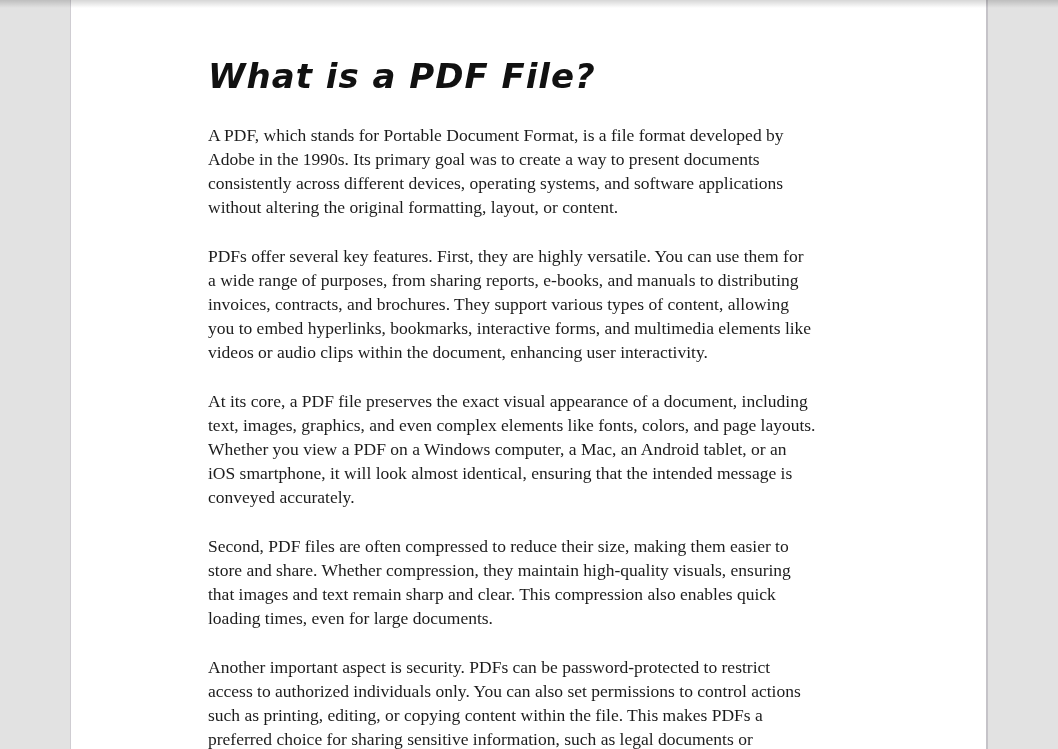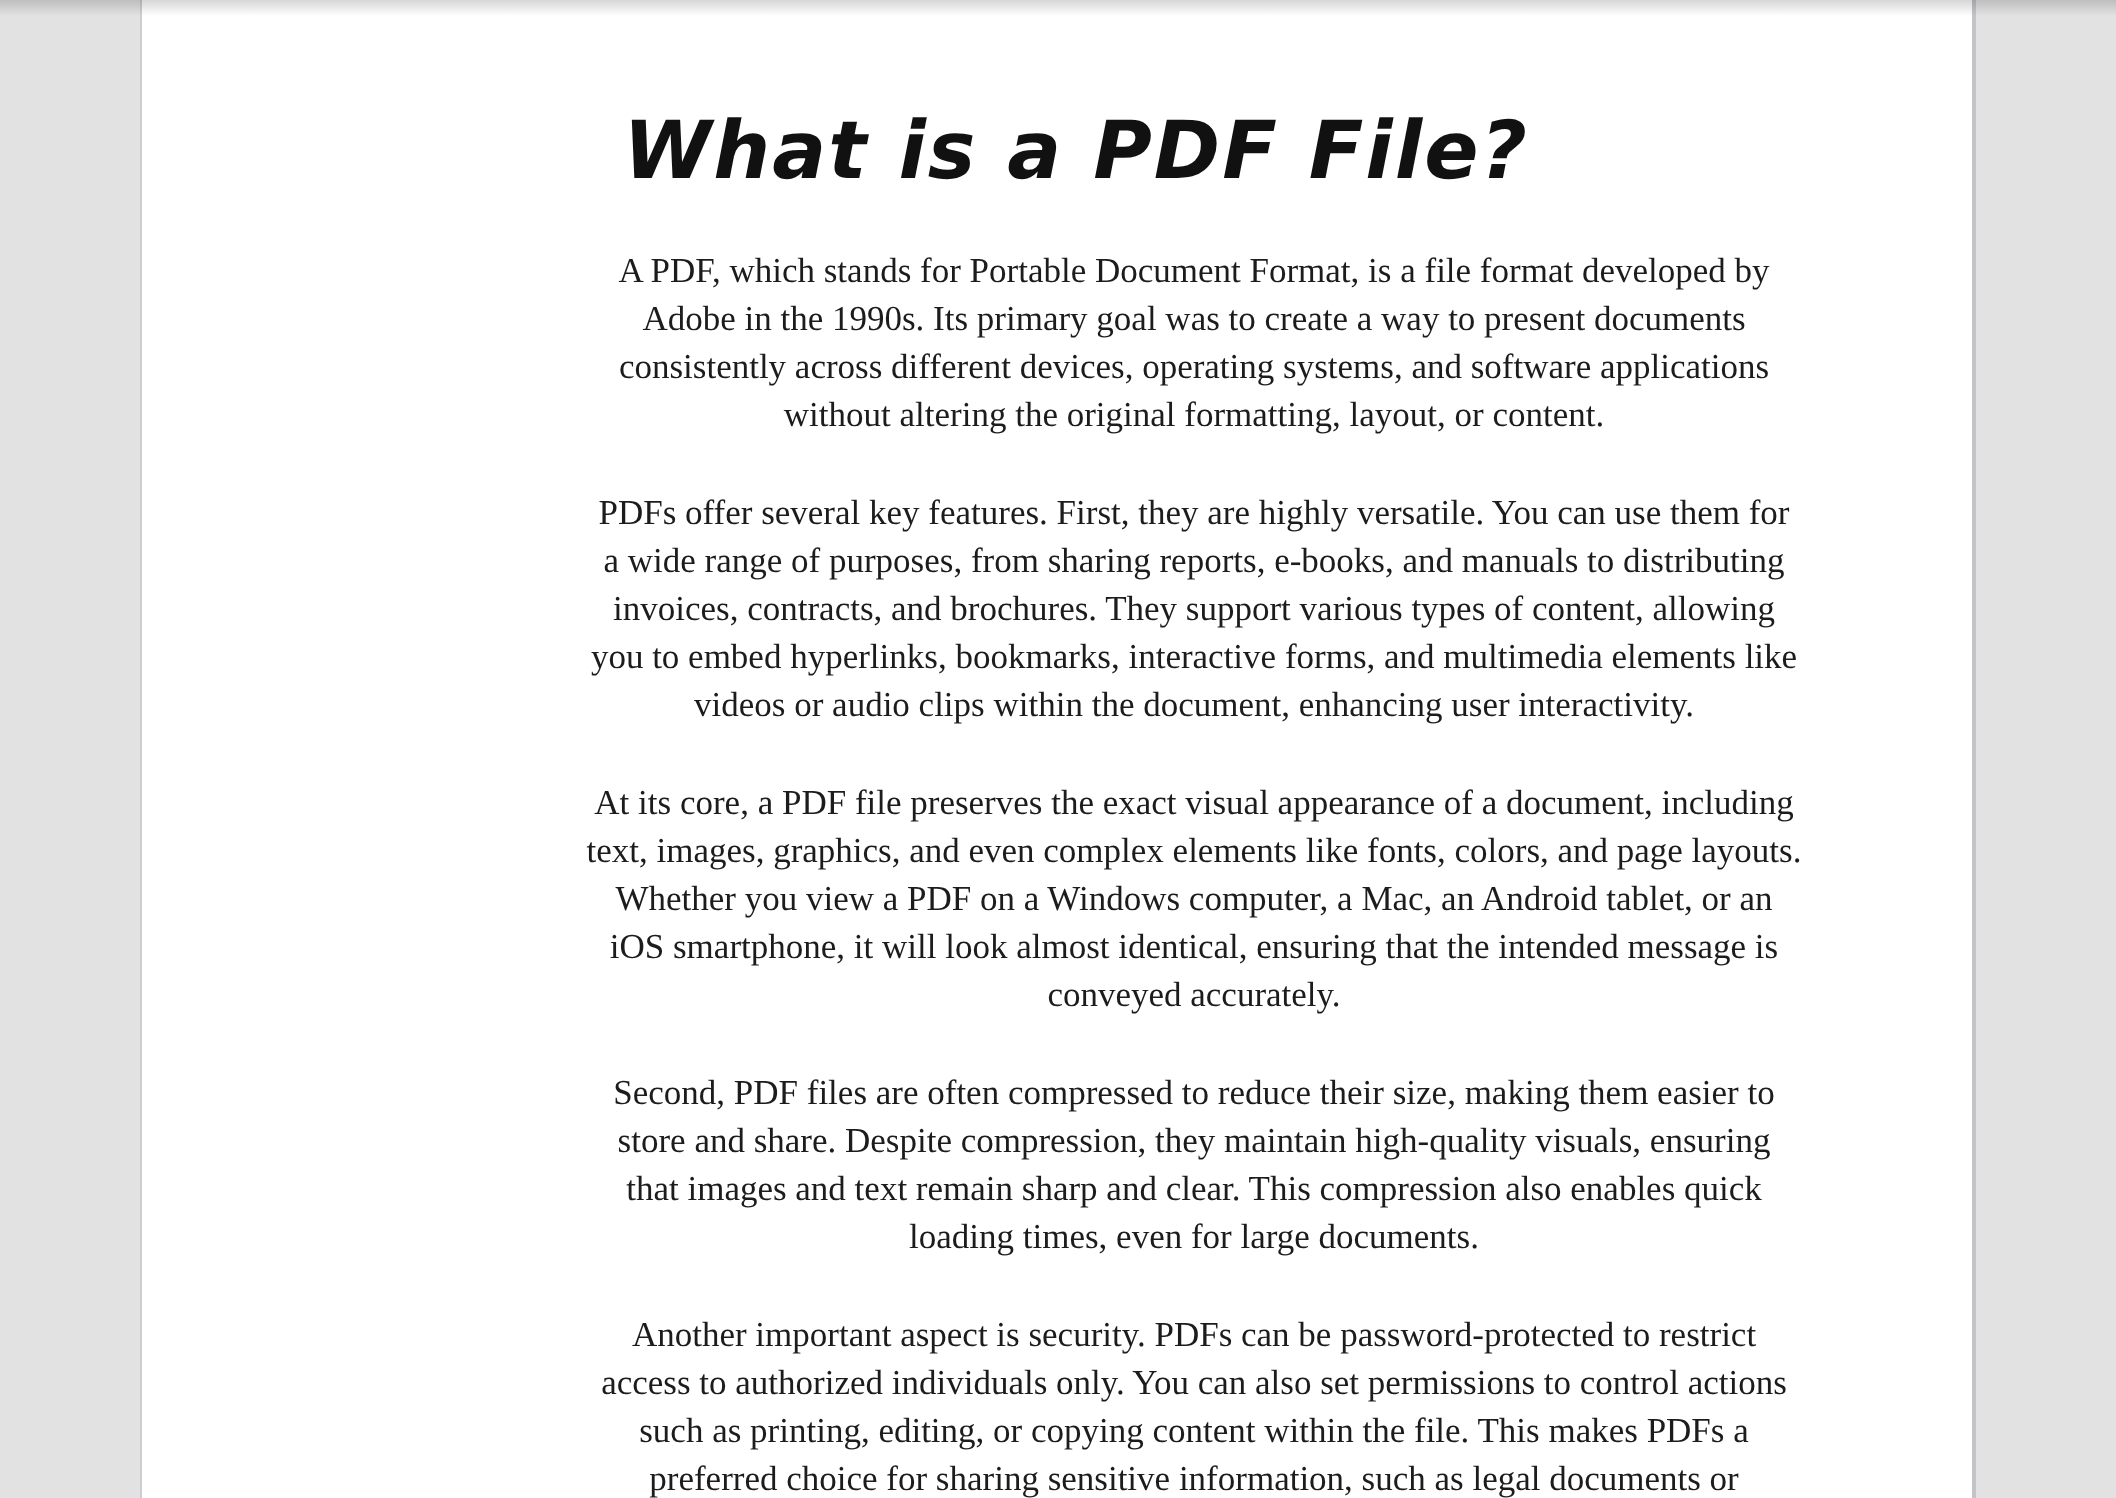--- a/index.html
+++ b/index.html
@@ -39,37 +39,35 @@
     height: 8px;
     background: linear-gradient(to bottom, rgba(0,0,0,0.16), rgba(0,0,0,0));
     pointer-events: none;
     z-index: 5;
   }
   .doc-title {
     width: 660px;
     margin: 0 0 23px 0;
     height: 48px;
     line-height: 48px;
-    text-align: center;
     font-family: "DejaVu Sans", sans-serif;
     font-style: italic;
     font-weight: bold;
-    font-size: 40px;
+    font-size: 34px;
     letter-spacing: 1px;
     color: #111111;
     white-space: nowrap;
   }
   .doc-paragraph {
     margin: 0 0 25px 0;
     font-family: "Liberation Serif", serif;
     font-size: 17.5px;
     line-height: 24px;
     color: #1c1c1c;
     white-space: pre; 
-    text-align: center;
   }
 </style>
 </head>
 <body>
 
 <div class="viewer-canvas">
 
   <div class="paper">
 
     <h1 class="doc-title">What is a PDF File?</h1>
@@ -85,21 +83,21 @@
 you to embed hyperlinks, bookmarks, interactive forms, and multimedia elements like
 videos or audio clips within the document, enhancing user interactivity.</p>
 
     <p class="doc-paragraph">At its core, a PDF file preserves the exact visual appearance of a document, including
 text, images, graphics, and even complex elements like fonts, colors, and page layouts.
 Whether you view a PDF on a Windows computer, a Mac, an Android tablet, or an
 iOS smartphone, it will look almost identical, ensuring that the intended message is
 conveyed accurately.</p>
 
     <p class="doc-paragraph">Second, PDF files are often compressed to reduce their size, making them easier to
-store and share. Despite compression, they maintain high-quality visuals, ensuring
+store and share. Whether compression, they maintain high-quality visuals, ensuring
 that images and text remain sharp and clear. This compression also enables quick
 loading times, even for large documents.</p>
 
     <p class="doc-paragraph">Another important aspect is security. PDFs can be password-protected to restrict
 access to authorized individuals only. You can also set permissions to control actions
 such as printing, editing, or copying content within the file. This makes PDFs a
 preferred choice for sharing sensitive information, such as legal documents or</p>
 
   </div>
 

